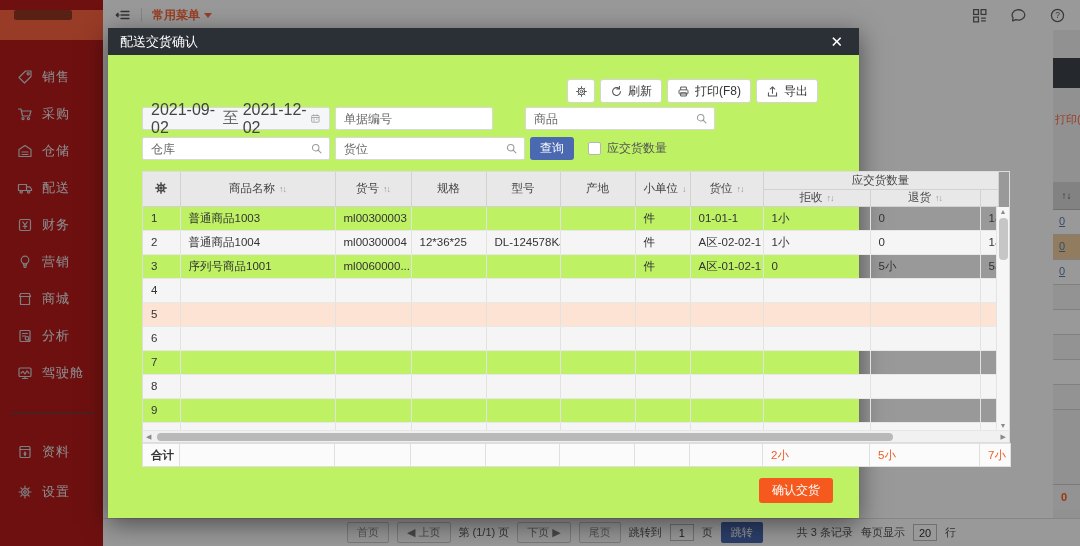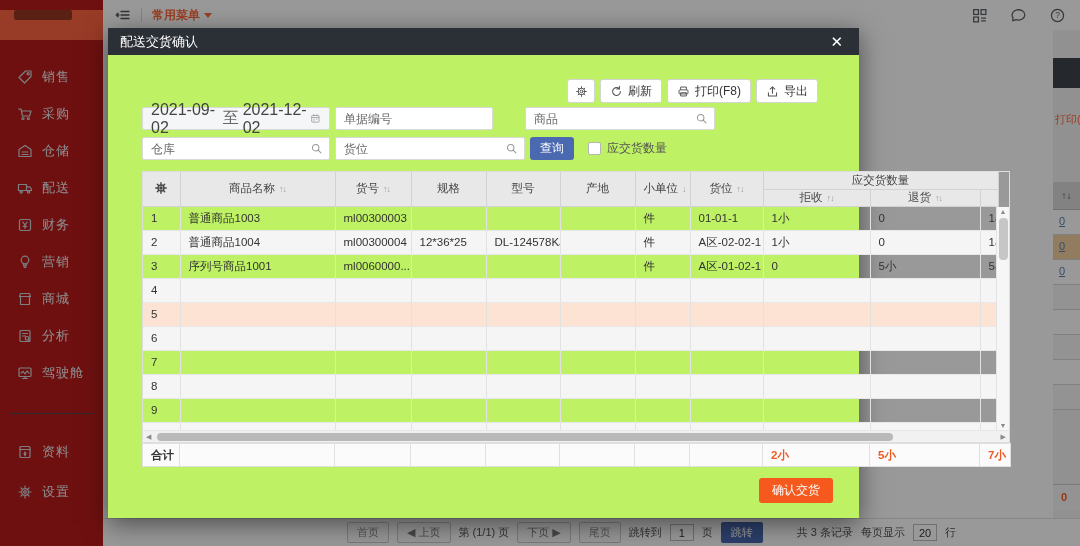--- a/index.html
+++ b/index.html
@@ -96,21 +96,21 @@
   .vscroll .thumb { position:absolute; left:2px; width:9px; top:11px; height:42px; background:#c6c6c6; border-radius:4px; }
 
   .hscroll { position:relative; height:13px; background:#f1f1f1; border:1px solid #ddd; border-top:1px solid #e6e6e6; }
   .hscroll .arr { position:absolute; top:0; font-size:7px; color:#8a8a8a; line-height:11px; }
   .hscroll .arr.lt { left:3px; } .hscroll .arr.rt { right:3px; }
   .hscroll .thumb { position:absolute; top:2px; left:14px; width:85%; height:8px; background:#b9b9b9; border-radius:4px; }
 
   table.totals { border-collapse:collapse; table-layout:fixed; width:868px; font-size:11.5px; }
   table.totals td { border:1px solid #e0e0e0; height:23px; padding:0 8px; white-space:nowrap; overflow:hidden; background:#fbfbfb; }
   .tot-label { font-weight:bold; color:#333; }
-  .tot-val { color:#ee5a23; font-weight:bold; }
+  .tot-val { color:#ee5a23; font-weight:normal; }
 
   .btn-confirm { position:absolute; top:423px; right:26px; height:25px; padding:0 13px; background:#f5591d; color:#fff; border:none; border-radius:3px; font-size:12px; cursor:pointer; }
 </style>
 </head>
 <body>
 
 <div class="sidebar">
   <div class="logo">
       <div class="logo-mark"></div>
     </div>

